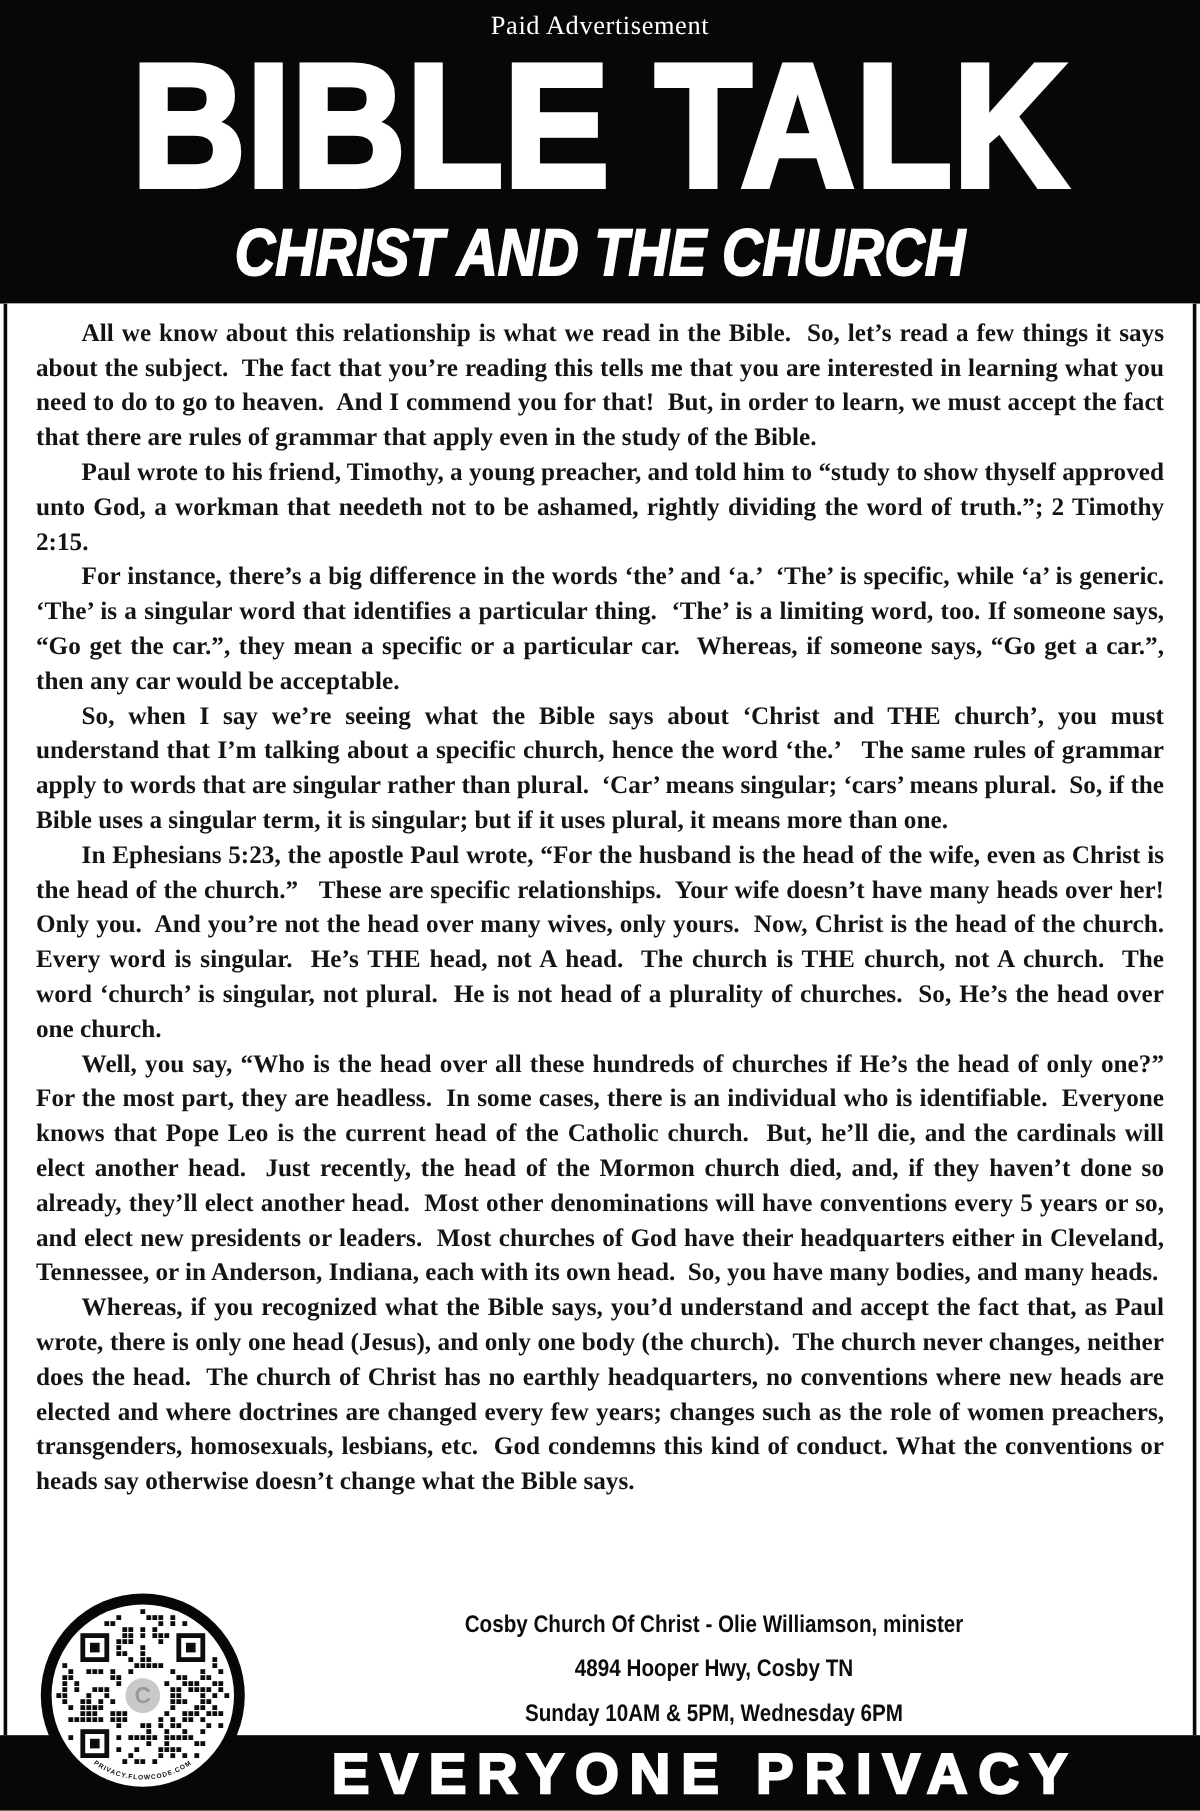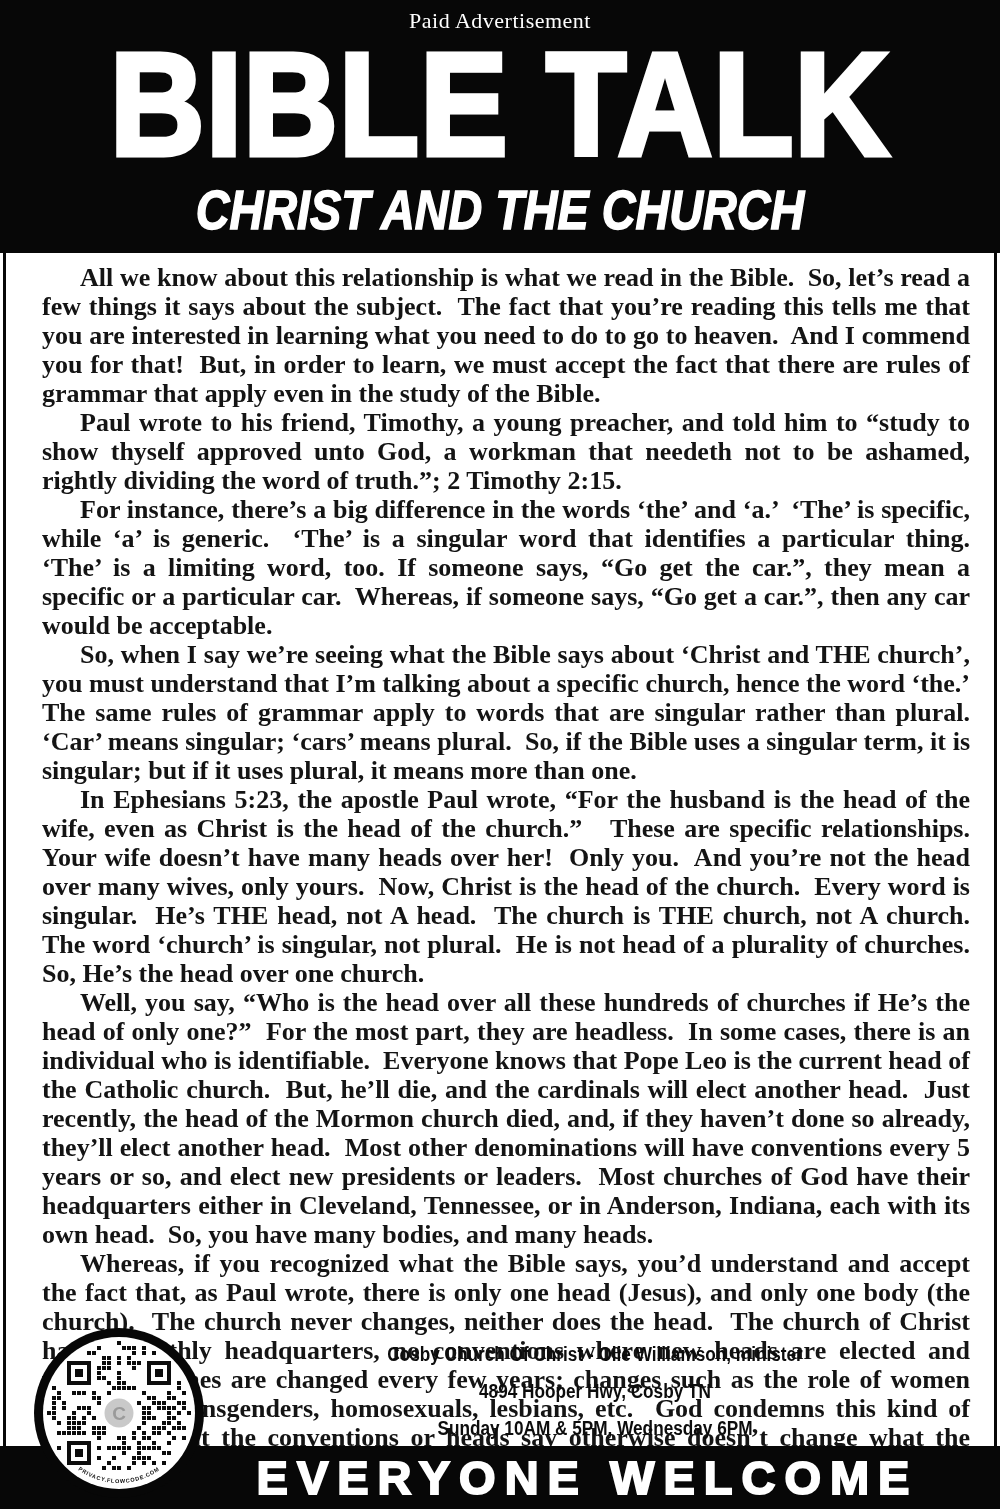--- a/index.html
+++ b/index.html
@@ -46,25 +46,25 @@
     white-space:nowrap;
   }
   
   .panel{
     position:absolute;top:253px;left:3px;right:3px;bottom:63px;
     background:#fff;
     border-left:3px solid #070707;
     border-right:3px solid #070707;
   }
   .article{
-    padding:10px 24px 0 36px;
+    padding:10px 24px 0 24px;
     color:#141414;
     font-family:"Liberation Serif", serif;
     font-weight:bold;
-    font-size:26px;line-height:29px;
+    font-size:21px;line-height:29px;
     text-align:justify;
   }
   .article p{
     margin:0;
     text-indent:38px;
     white-space:pre-wrap;
   }
   
   .church-block{
     position:absolute;top:1336px;left:205px;width:780px;
@@ -125,21 +125,21 @@
     </div>
   </div>
 
   <div class="church-block">
     <span class="cline">Cosby Church Of Christ - Olie Williamson, minister</span>
     <span class="cline">4894 Hooper Hwy, Cosby TN</span>
     <span class="cline">Sunday 10AM &amp; 5PM, Wednesday 6PM</span>
   </div>
 
   <div class="banner-band">
-    <div class="banner-text">EVERYONE WELCOME</div>
+    <div class="banner-text">EVERYONE PRIVACY</div>
   </div>
 
   <div class="qr-wrap">
     <svg id="qr-svg" width="172" height="172" viewBox="0 0 172 172" xmlns="http://www.w3.org/2000/svg">
         <circle cx="86" cy="86" r="85" fill="#070707"></circle>
         <circle cx="86" cy="86" r="76" fill="#ffffff"></circle>
         <rect x="14" y="84" width="4" height="4" fill="#0c0c0c"></rect>
         <rect x="19" y="59" width="4" height="4" fill="#0c0c0c"></rect>
         <rect x="19" y="69" width="4" height="4" fill="#0c0c0c"></rect>
         <rect x="19" y="74" width="4" height="4" fill="#0c0c0c"></rect>

